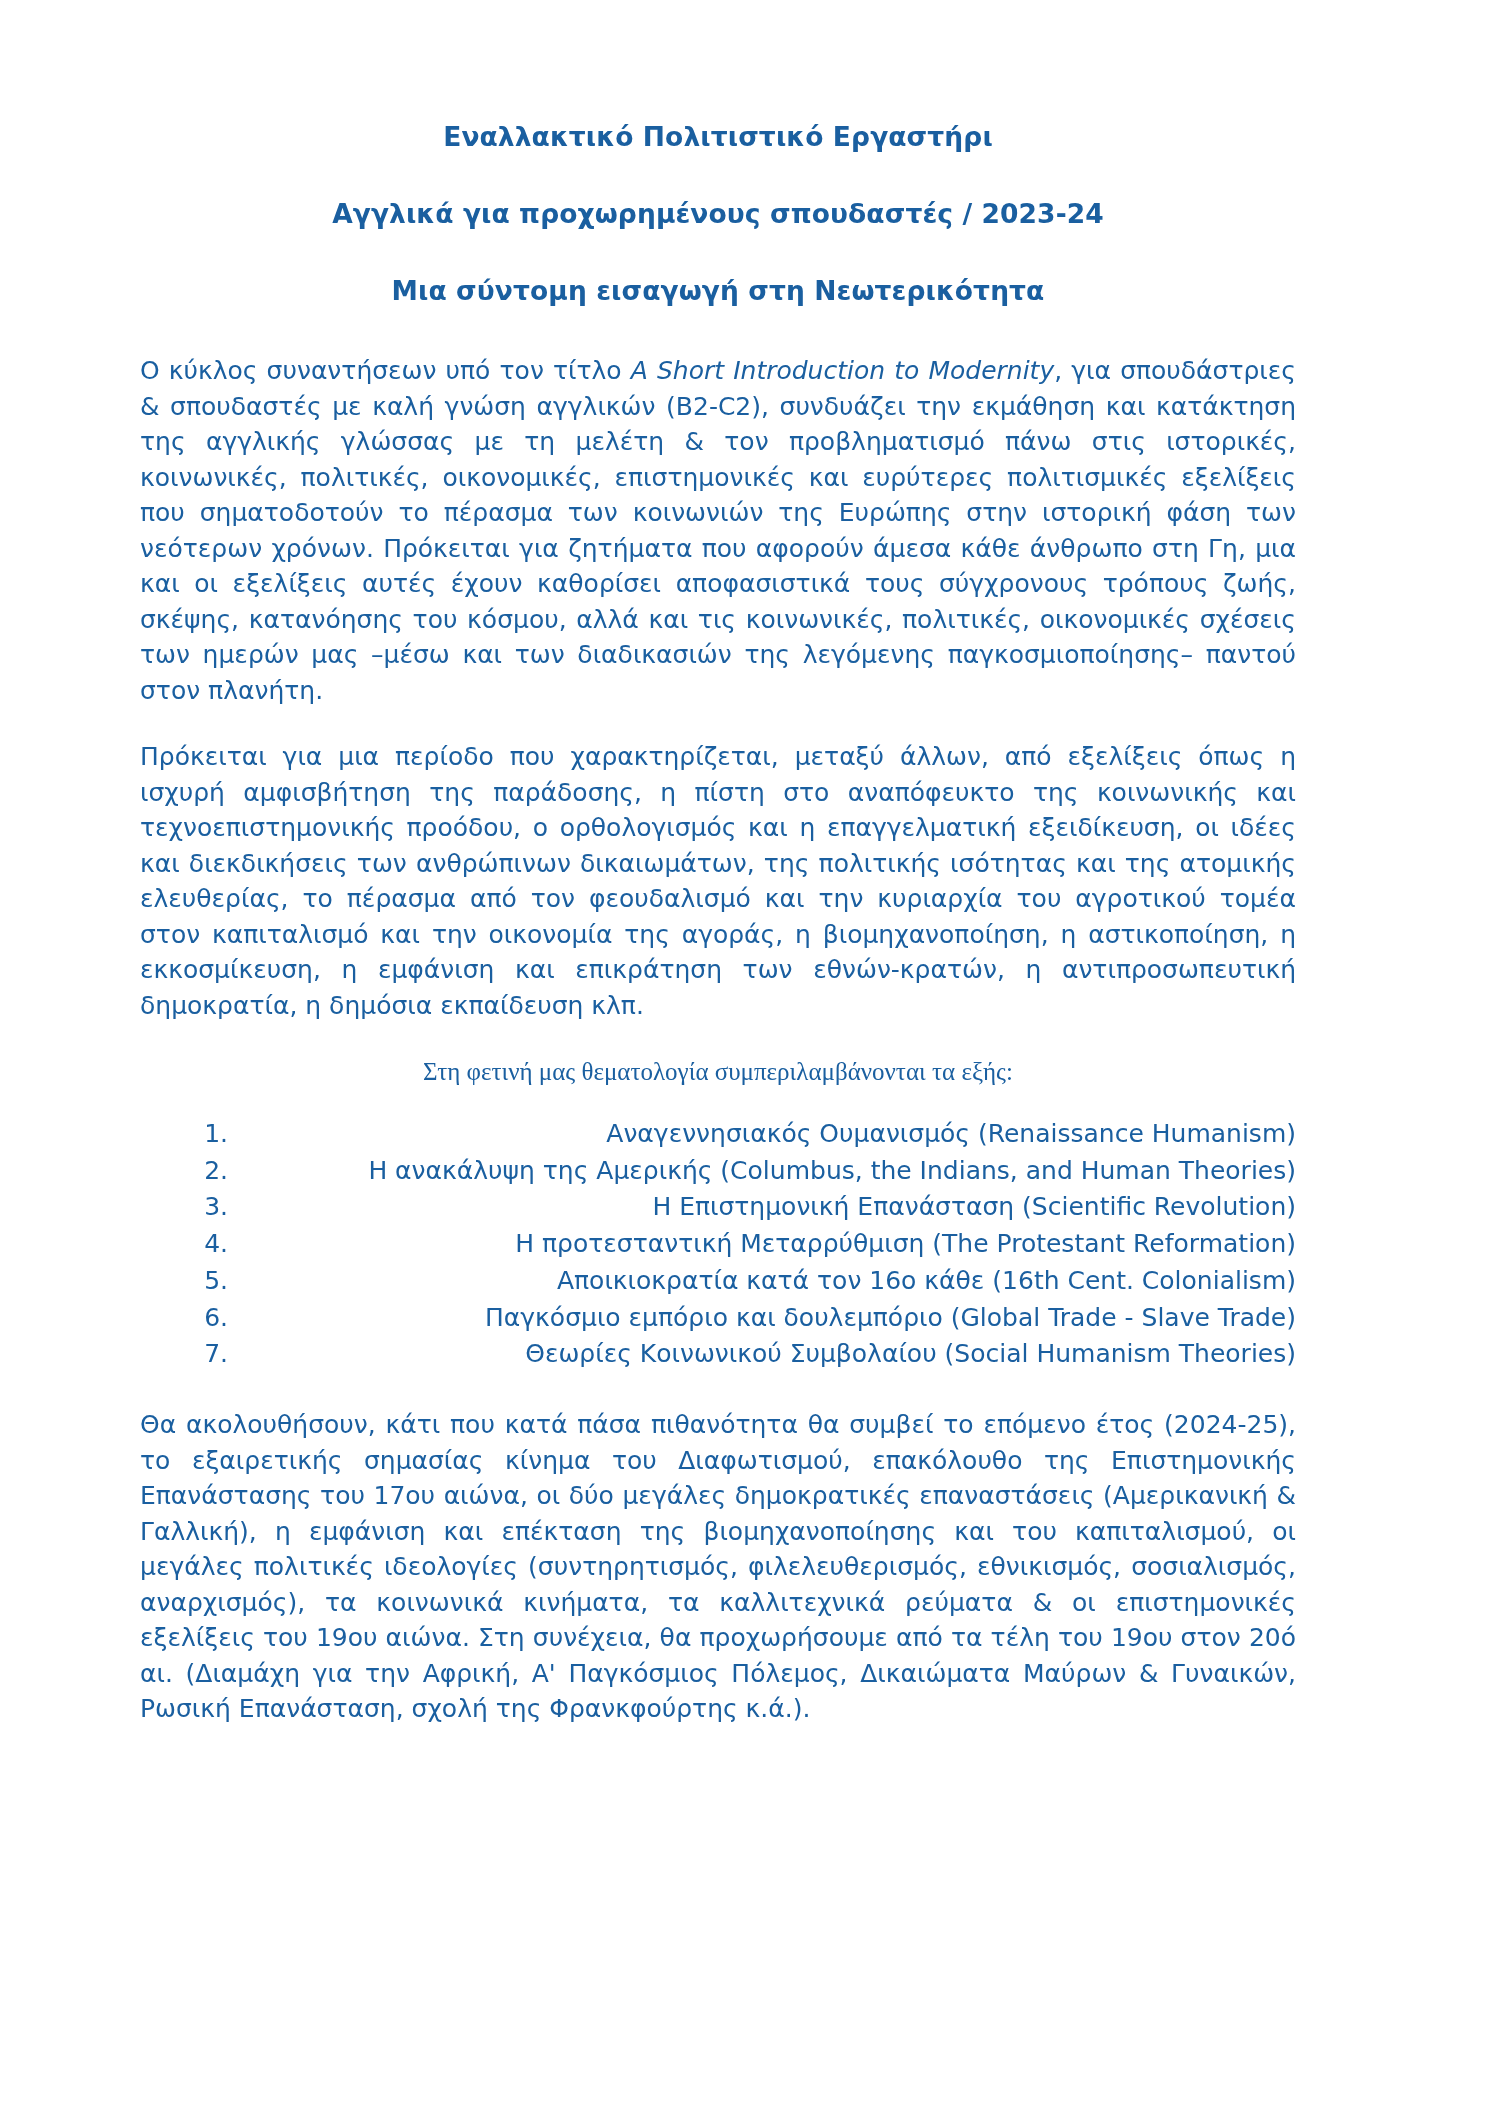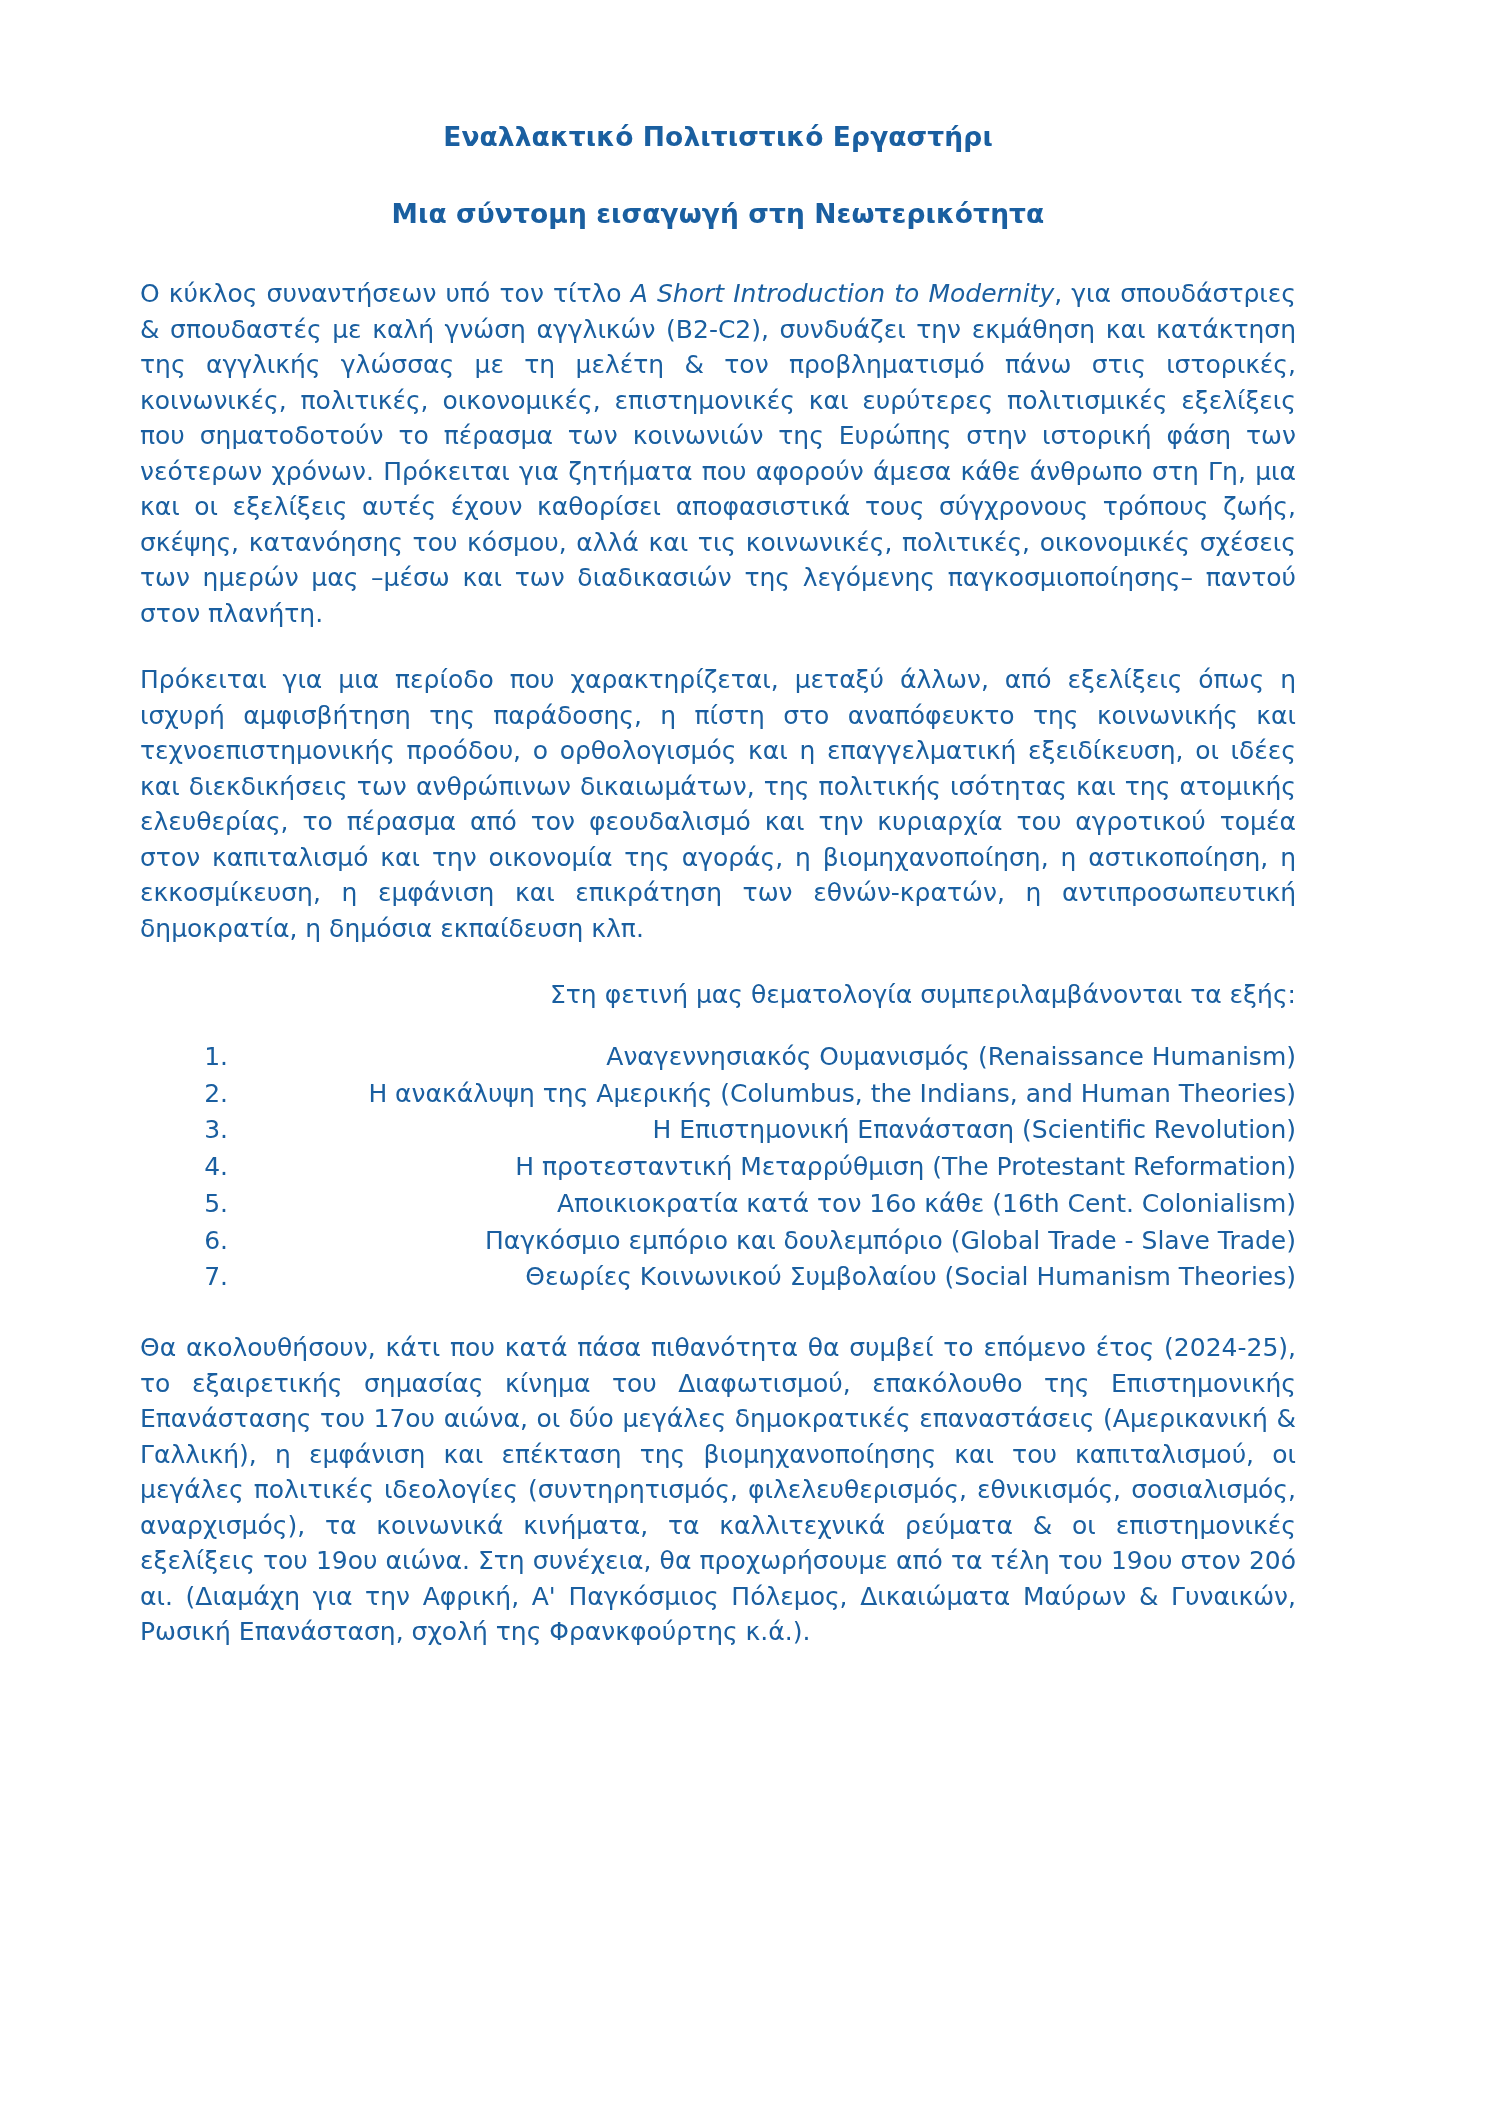--- a/index.html
+++ b/index.html
@@ -42,25 +42,26 @@
   p.body-par {
     text-align: justify;
     text-justify: inter-word;
     font-size: 25px;
     line-height: 1.42;
     margin: 0 0 31px 0;
     color: #1a5fa0;
     hyphens: none;
   }
   .intro-line {
-    text-align: right;
+    text-align: center;
     font-size: 25px;
     line-height: 1.42;
     margin: 0 0 26px 0;
     color: #1a5fa0;
+    font-family: Liberation Serif, serif;
   }
   em.title-em {
     font-style: italic;
   }
   ol.topic-list {
     margin: 0 0 34px 0;
     padding-left: 96px;
     font-size: 25px;
     line-height: 1.47;
     color: #1a5fa0;
@@ -71,20 +72,21 @@
     text-align: right;
   }
 </style>
 </head>
 <body>
 
 <div class="page">
 
   <h1 class="doc-title first">Εναλλακτικό Πολιτιστικό Εργαστήρι</h1>
 
+  <h2 class="doc-title second">Αγγλικά για προχωρημένους σπουδαστές / 2023-24</h2>
 
   <h3 class="doc-title third">Μια σύντομη εισαγωγή στη Νεωτερικότητα</h3>
 
   <p class="body-par"><span>Ο κύκλος συναντήσεων υπό τον τίτλο </span><em class="title-em">A Short Introduction to Modernity</em><span>, για σπουδάστριες &amp; σπουδαστές με καλή γνώση αγγλικών (B2-C2), συνδυάζει την εκμάθηση και κατάκτηση της αγγλικής γλώσσας με τη μελέτη &amp; τον προβληματισμό πάνω στις ιστορικές, κοινωνικές, πολιτικές, οικονομικές, επιστημονικές και ευρύτερες πολιτισμικές εξελίξεις που σηματοδοτούν το πέρασμα των κοινωνιών της Ευρώπης στην ιστορική φάση των νεότερων χρόνων. Πρόκειται για ζητήματα που αφορούν άμεσα κάθε άνθρωπο στη Γη, μια και οι εξελίξεις αυτές έχουν καθορίσει αποφασιστικά τους σύγχρονους τρόπους ζωής, σκέψης, κατανόησης του κόσμου, αλλά και τις κοινωνικές, πολιτικές, οικονομικές σχέσεις των ημερών μας –μέσω και των διαδικασιών της λεγόμενης παγκοσμιοποίησης– παντού στον πλανήτη.</span></p>
 
   <p class="body-par">Πρόκειται για μια περίοδο που χαρακτηρίζεται, μεταξύ άλλων, από εξελίξεις όπως η ισχυρή αμφισβήτηση της παράδοσης, η πίστη στο αναπόφευκτο της κοινωνικής και τεχνοεπιστημονικής προόδου, ο ορθολογισμός και η επαγγελματική εξειδίκευση, οι ιδέες και διεκδικήσεις των ανθρώπινων δικαιωμάτων, της πολιτικής ισότητας και της ατομικής ελευθερίας, το πέρασμα από τον φεουδαλισμό και την κυριαρχία του αγροτικού τομέα στον καπιταλισμό και την οικονομία της αγοράς, η βιομηχανοποίηση, η αστικοποίηση, η εκκοσμίκευση, η εμφάνιση και επικράτηση των εθνών-κρατών, η αντιπροσωπευτική δημοκρατία, η δημόσια εκπαίδευση κλπ.</p>
 
   <p class="intro-line">Στη φετινή μας θεματολογία συμπεριλαμβάνονται τα εξής:</p>
 
   <ol class="topic-list">

